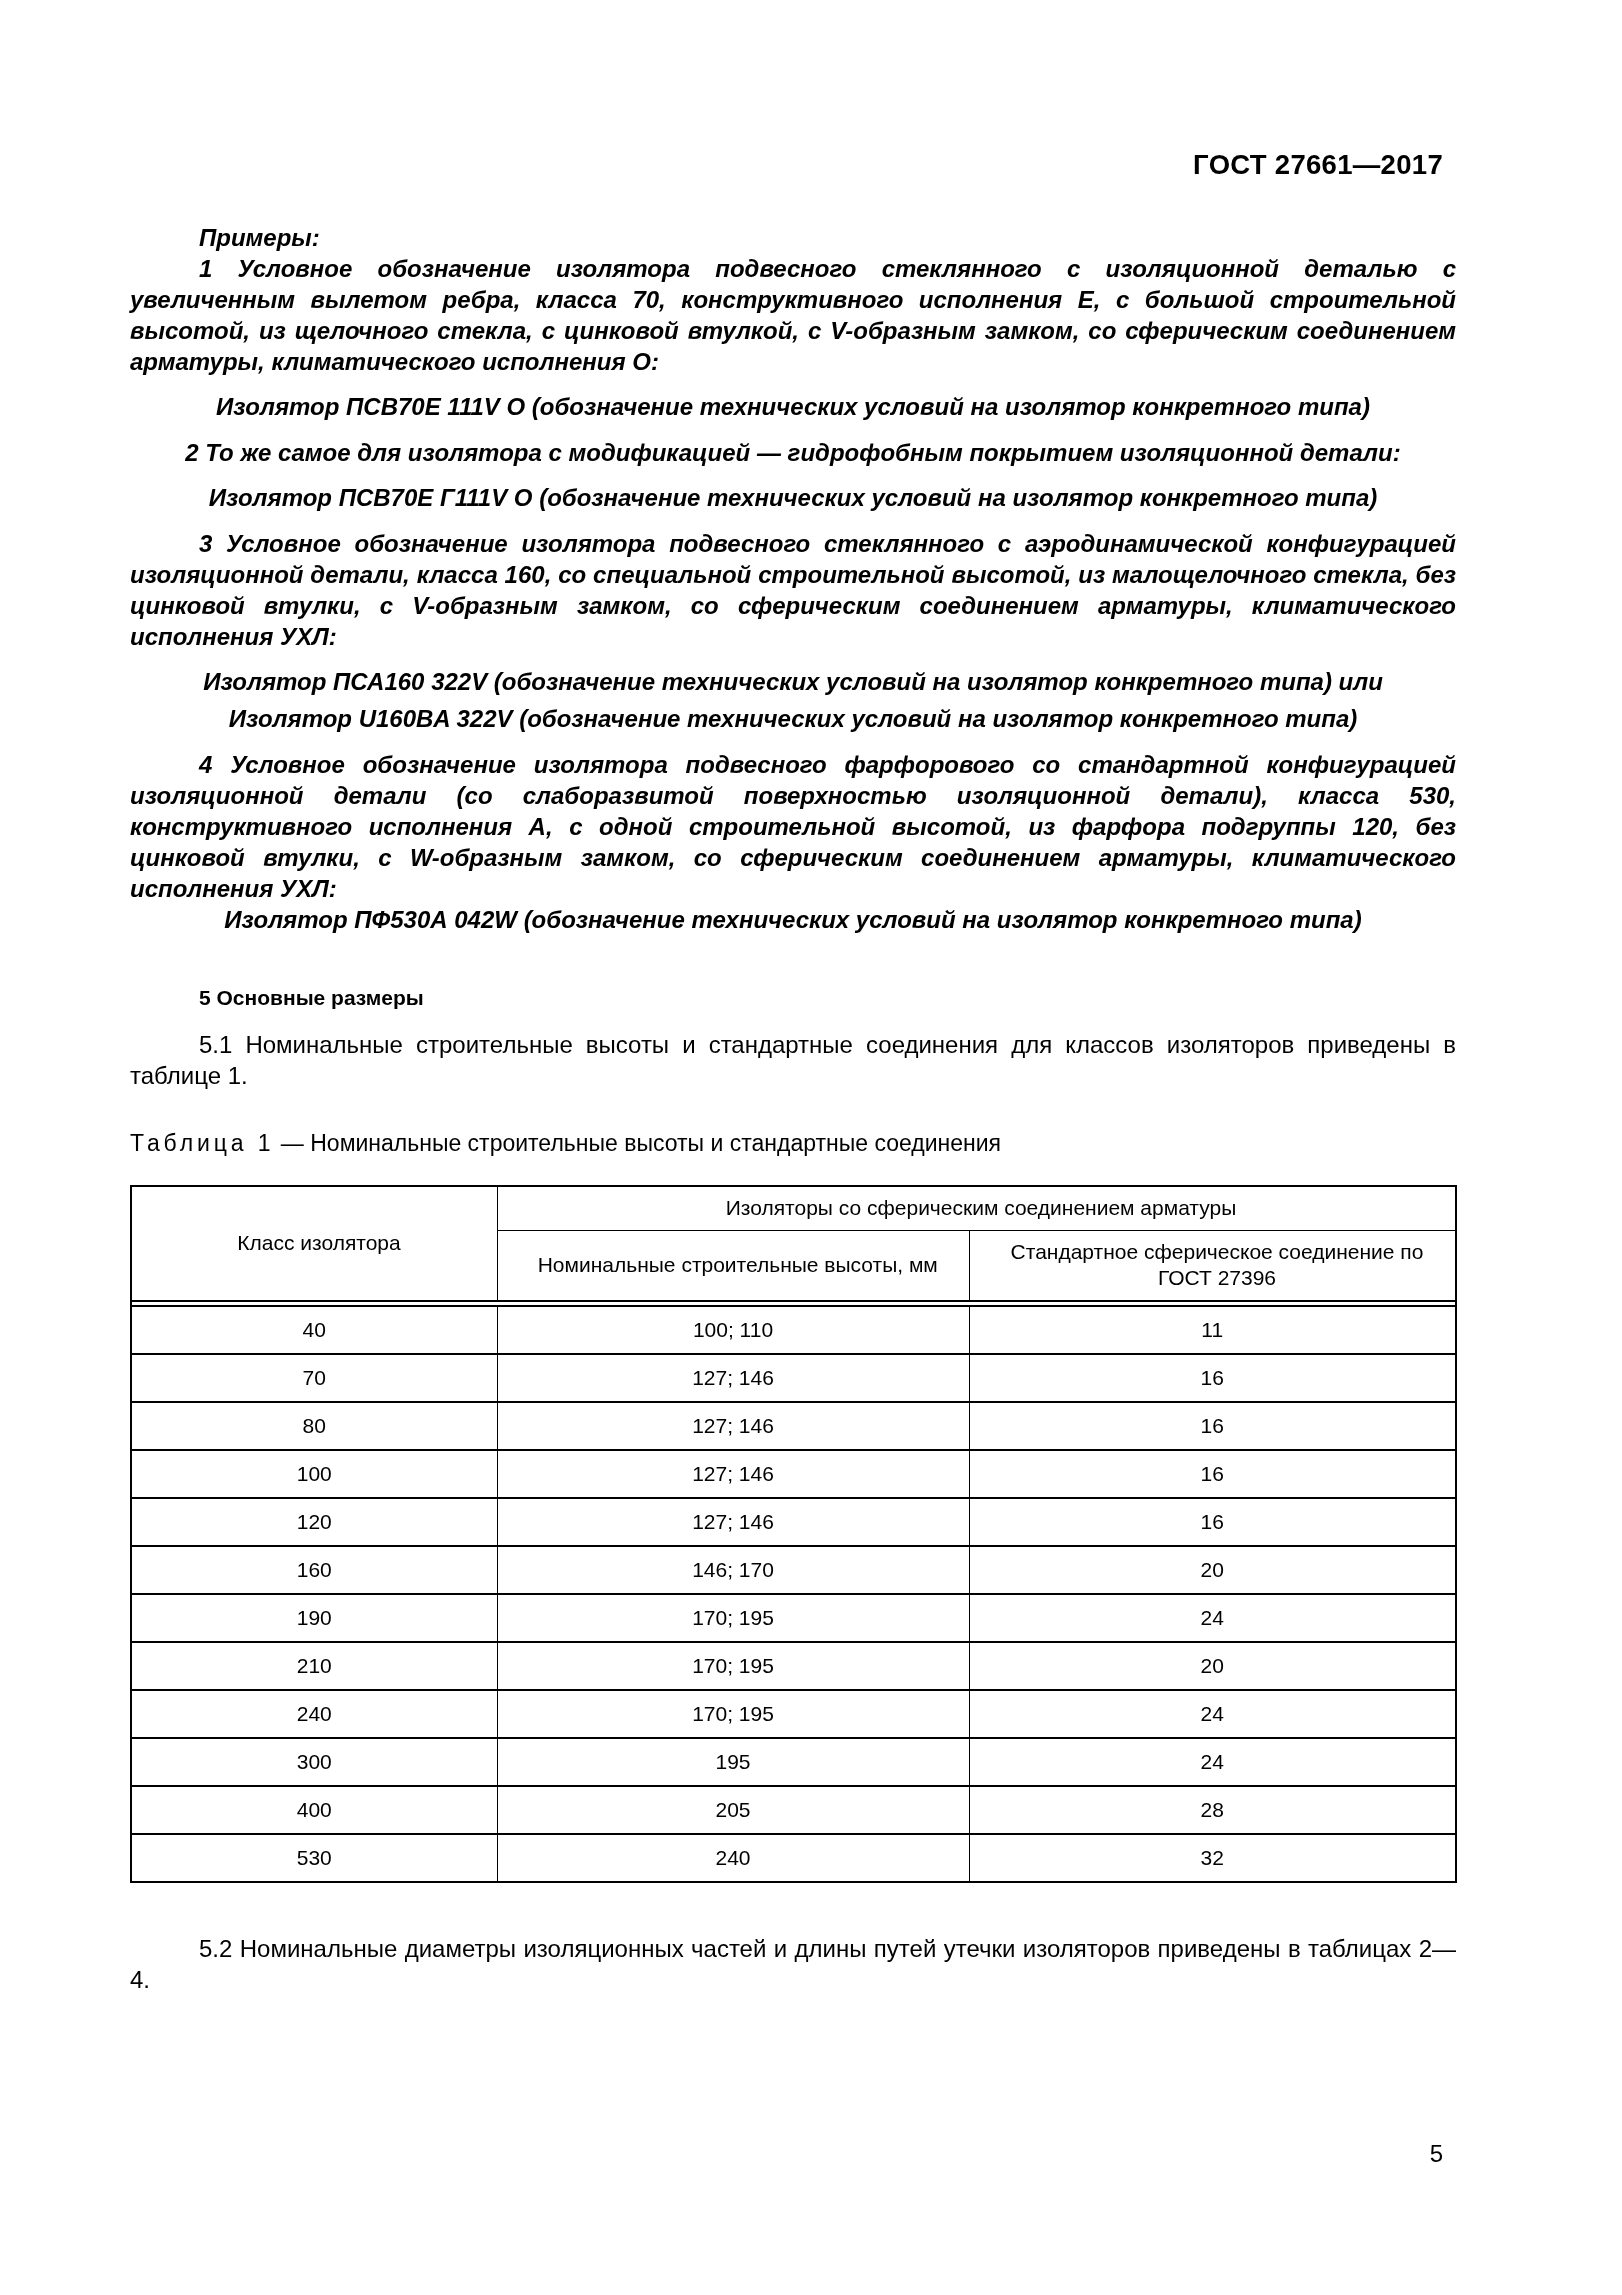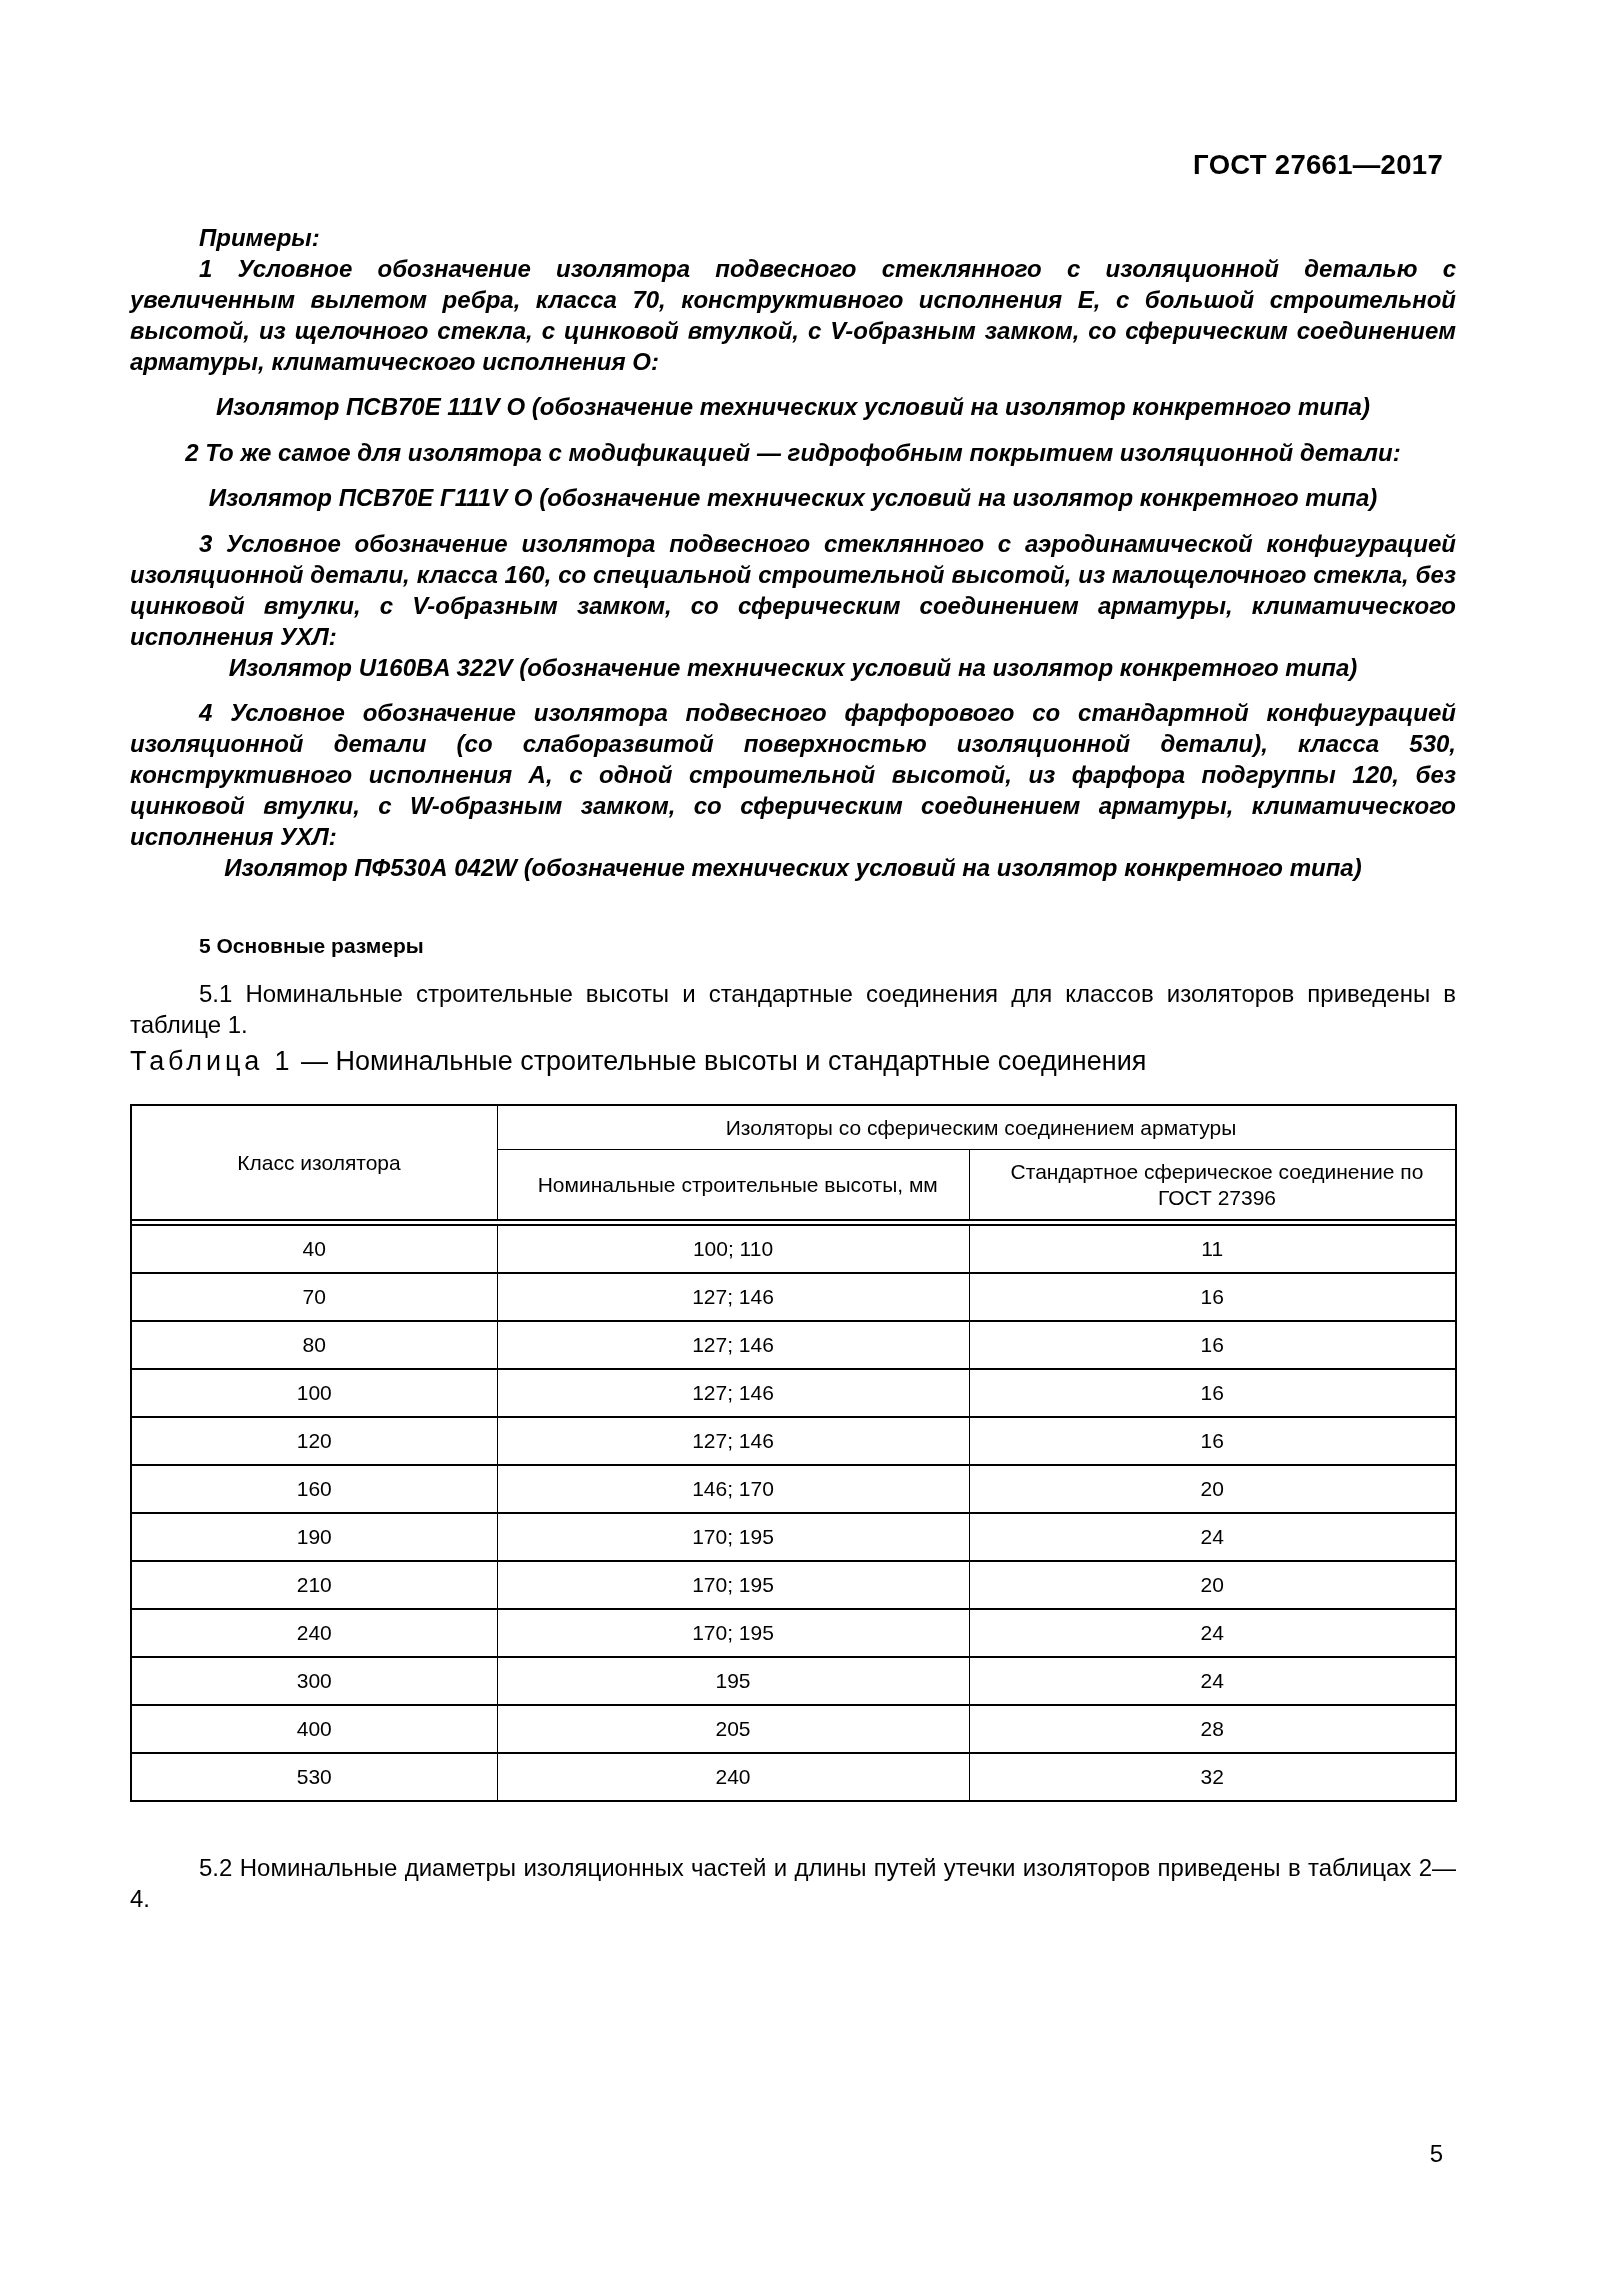--- a/index.html
+++ b/index.html
@@ -23,21 +23,21 @@
   .examples .desig-tight { text-align: center; margin: 0 0 6.5px 0; }
   .examples .example-para { margin-top: 0; }
   .examples .mod { text-align: center; margin: 6.5px 0 0 0; }
 
   .section-title {
     font-size: 21px; font-weight: bold; margin: 51px 0 8px 69px;
   }
   .body-text { font-size: 24px; line-height: 31px; text-align: justify; margin: 19.6px 0 0 0; }
   .body-text.indent { text-indent: 69px; }
 
-  .table-caption { font-size: 27px; margin-top: 6px; }
+  .table-caption { font-size: 23px; margin-top: 39px; }
   .table-caption .spaced { letter-spacing: 3.9px; }
 
   table.data-table {
     border-collapse: collapse; width: 1326px; margin-top: 27.5px;
     font-size: 21px; table-layout: fixed;
   }
   table.data-table td, table.data-table th {
     border: 1.3px solid #000; text-align: center; vertical-align: middle;
     font-weight: normal; padding: 0 6.5px;
   }
@@ -64,20 +64,21 @@
   <div class="examples">
     <p class="label">Примеры:</p>
 
     <p class="indent example-para">1 Условное обозначение изолятора подвесного стеклянного с изоляционной деталью с увеличенным вылетом ребра, класса 70, конструктивного исполнения Е, с большой строительной высотой, из щелочного стекла, с цинковой втулкой, с V-образным замком, со сферическим соединением арматуры, климатического исполнения О:</p>
     <p class="desig">Изолятор ПСВ70Е 111V О (обозначение технических условий на изолятор конкретного типа)</p>
 
     <p class="mod">2 То же самое для изолятора с модификацией — гидрофобным покрытием изоляционной детали:</p>
     <p class="desig">Изолятор ПСВ70Е Г111V О (обозначение технических условий на изолятор конкретного типа)</p>
 
     <p class="indent example-para">3 Условное обозначение изолятора подвесного стеклянного с аэродинамической конфигурацией изоляционной детали, класса 160, со специальной строительной высотой, из малощелочного стекла, без цинковой втулки, с V-образным замком, со сферическим соединением арматуры, климатического исполнения УХЛ:</p>
+    <p class="desig-tight" style="margin-top:14.4px">Изолятор ПСА160 322V (обозначение технических условий на изолятор конкретного типа) или</p>
     <p class="desig-tight" style="margin-bottom:14.4px">Изолятор U160BA 322V (обозначение технических условий на изолятор конкретного типа)</p>
 
     <p class="indent example-para">4 Условное обозначение изолятора подвесного фарфорового со стандартной конфигурацией изоляционной детали (со слаборазвитой поверхностью изоляционной детали), класса 530, конструктивного исполнения А, с одной строительной высотой, из фарфора подгруппы 120, без цинковой втулки, с W-образным замком, со сферическим соединением арматуры, климатического исполнения УХЛ:</p>
     <p class="desig-tight">Изолятор ПФ530А 042W (обозначение технических условий на изолятор конкретного типа)</p>
   </div>
 
   <div class="section-title">5 Основные размеры</div>
 
   <p class="body-text indent">5.1 Номинальные строительные высоты и стандартные соединения для классов изоляторов приведены в таблице 1.</p>
 

